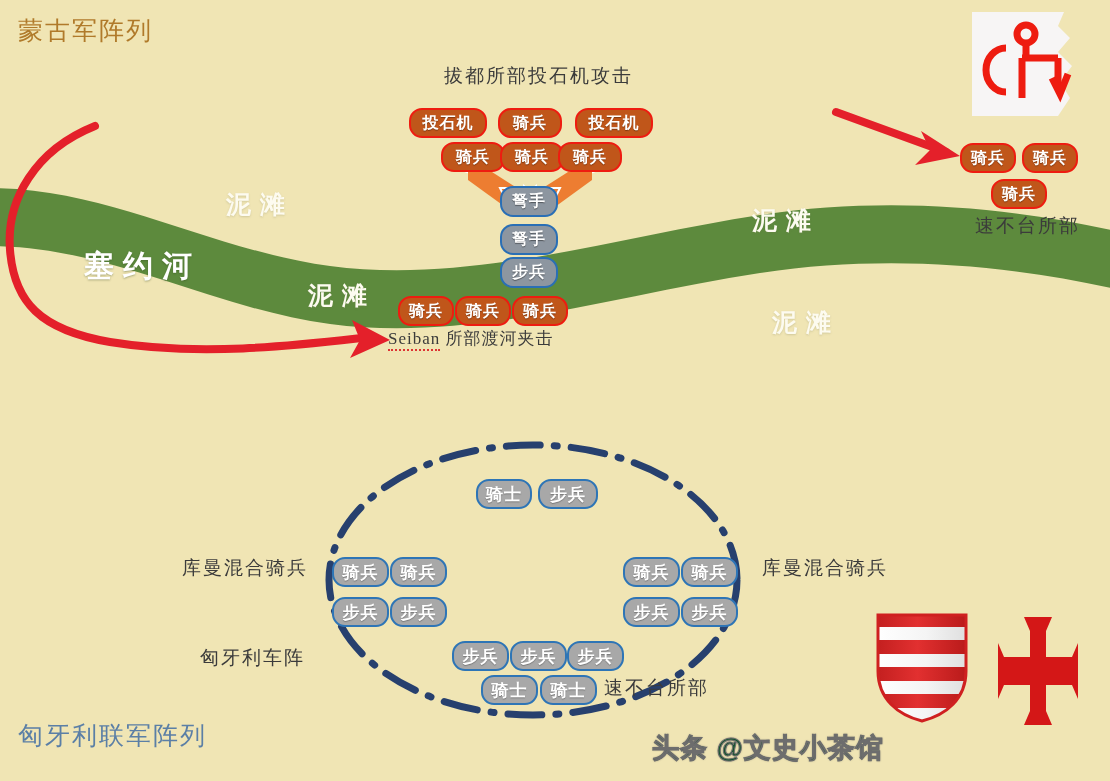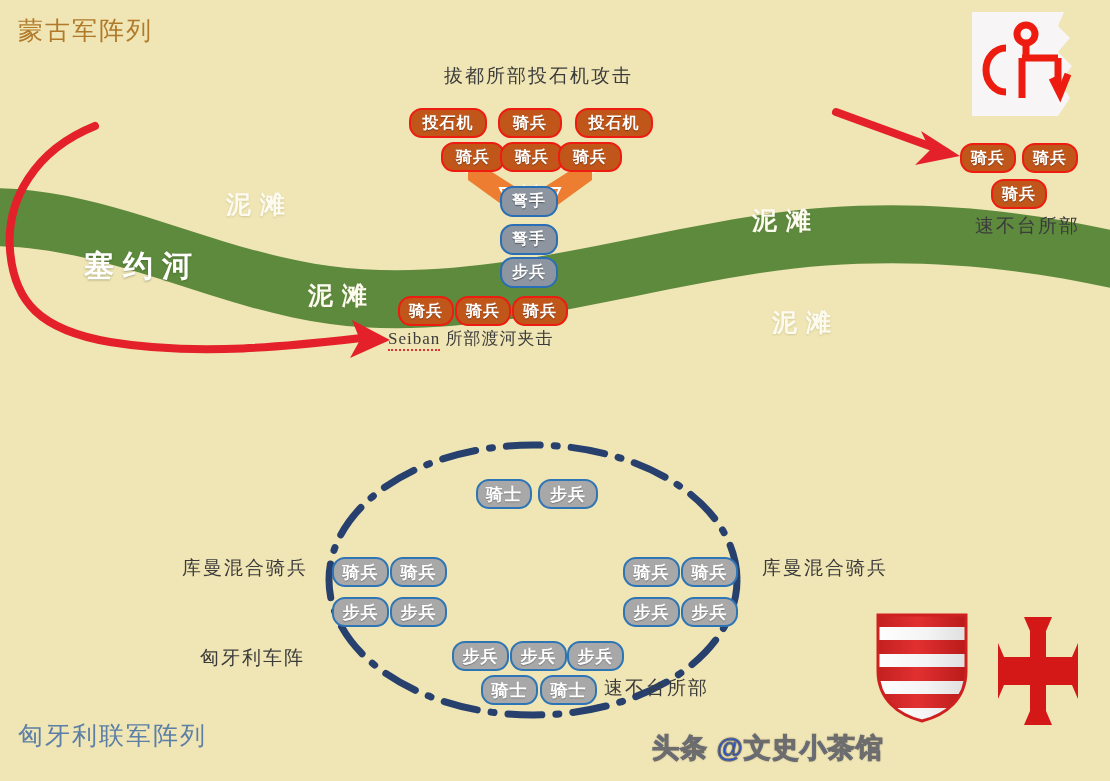--- a/index.html
+++ b/index.html
@@ -126,21 +126,21 @@
   #shield { position: absolute; left: 876px; top: 613px; width: 92px; height: 110px; }
   #cross  { position: absolute; left: 980px; top: 613px; width: 116px; height: 116px; }
 
   
   #watermark {
     position: absolute;
     left: 652px;
     top: 730px;
     font-size: 27px;
     font-weight: bold;
-    color: #1d4ed8;
+    color: #14532d;
     letter-spacing: 1px;
     -webkit-text-stroke: 1px #6d6d6d;
     text-shadow: 0 0 2px rgba(80,80,80,.8);
     white-space: nowrap;
   }
 </style>
 </head>
 <body>
 
 <div id="stage">

